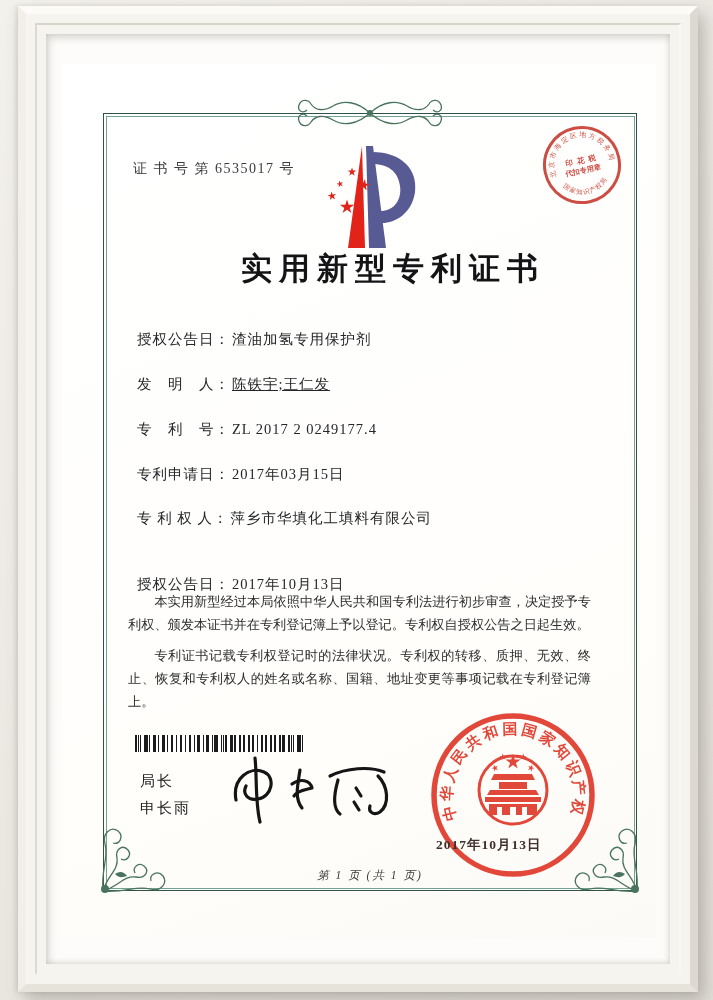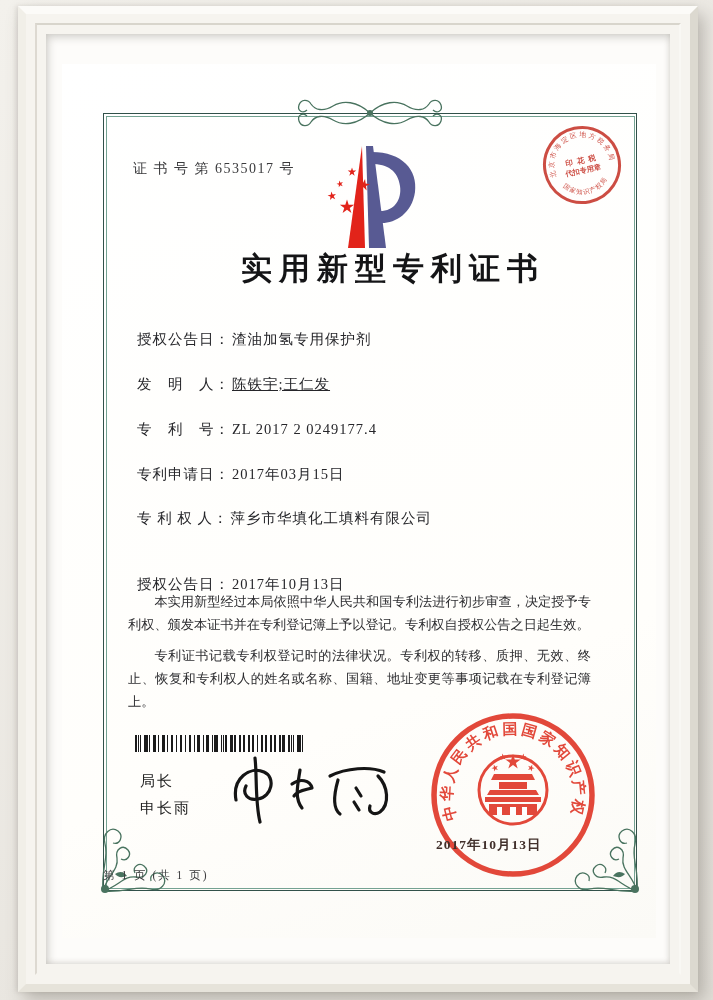--- a/index.html
+++ b/index.html
@@ -72,22 +72,22 @@
   .director{position:absolute;left:140px;top:772px;font-size:15px;color:#222;letter-spacing:2px;
     font-family:"Liberation Sans","DejaVu Sans",sans-serif;}
   .director div{margin-bottom:8px;}
   .signature{position:absolute;left:222px;top:750px;}
   .seal-big{position:absolute;left:430px;top:712px;opacity:.92;}
   .seal-date{
     position:absolute;left:436px;top:836px;width:150px;z-index:6;
     font-size:13.5px;font-weight:bold;letter-spacing:1px;color:#41302b;
   }
   .footer{
-    position:absolute;left:103px;top:868px;width:534px;
-    font-size:11.5px;letter-spacing:2px;color:#3c3c3e;
+    position:absolute;left:103px;top:868px;width:534px;text-align:center;
+    font-size:11.5px;letter-spacing:2px;color:#3c3c3e;font-style:italic;
   }
   .tax-stamp{position:absolute;left:541px;top:124px;opacity:.88;z-index:5;}
 </style>
 </head>
 <body>
 
 <div id="scene">
 
   <div class="frame">
     <div class="frame-lip"></div>

